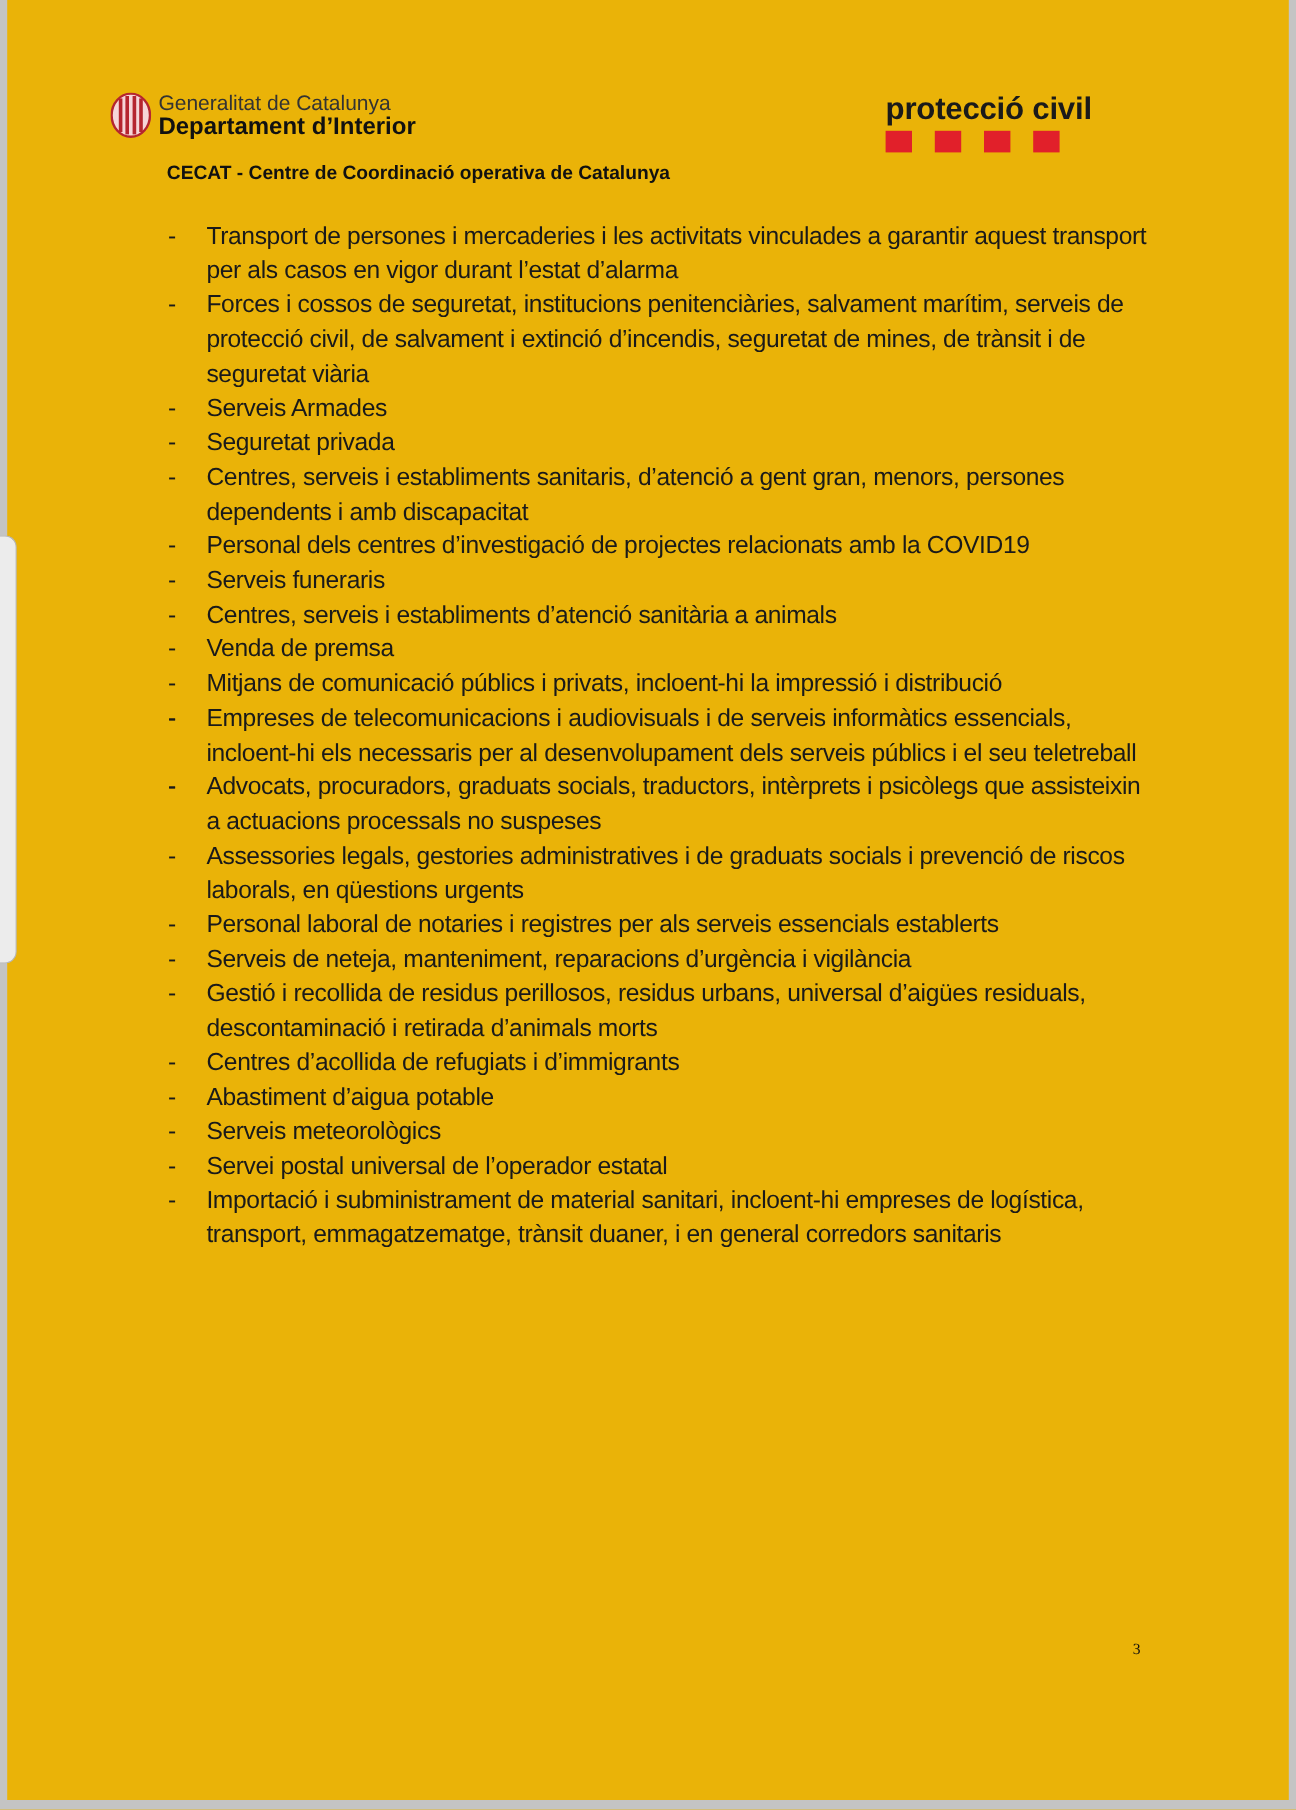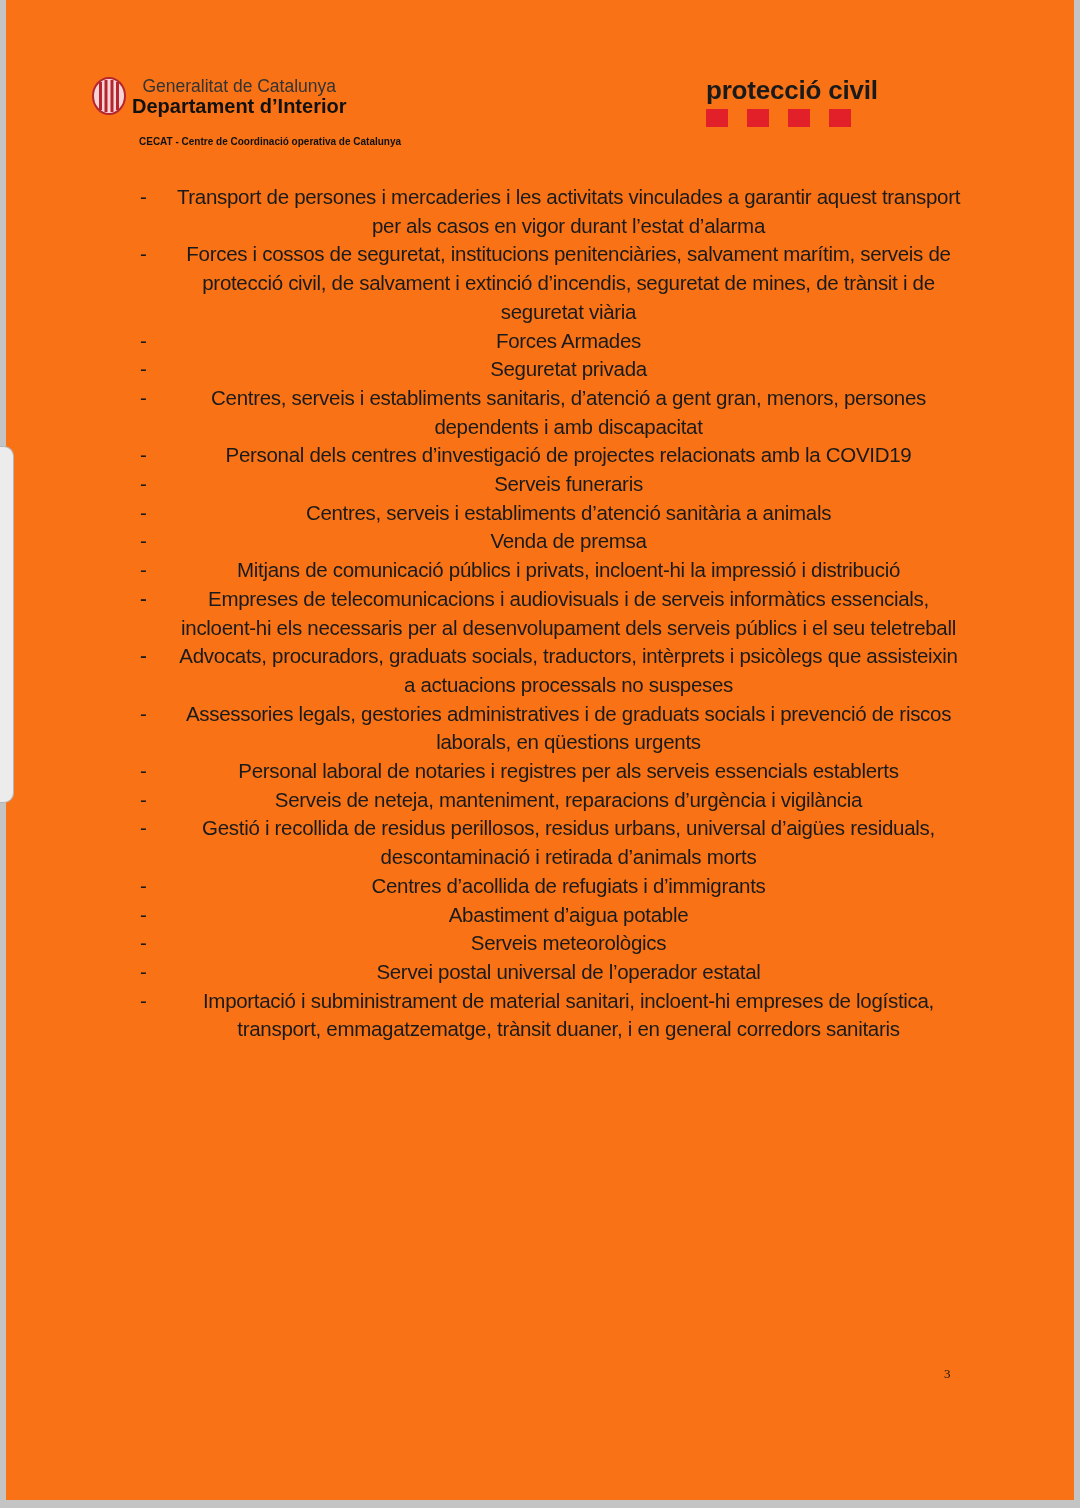--- a/index.html
+++ b/index.html
@@ -3,39 +3,38 @@
 <meta charset="utf-8">
 <style>
   html, body { margin:0; padding:0; }
   body {
     width:1080px; height:1508px; position:relative; overflow:hidden;
     background:#c4c4c4;
     font-family:"Liberation Sans", sans-serif;
   }
   .page {
     position:absolute; left:6px; top:0; width:1068px; height:1500px;
-    background:#f97316;
-    text-align:center;
+    background:#eab308;
   }
   .side-tab {
     position:absolute; left:0; top:446px; width:13px; height:355px;
     background:#ececec; border:1px solid #b5b5b5; border-left:none;
     border-radius:0 10px 10px 0;
   }
   .gencat-logo { position:absolute; left:86px; top:76px; display:flex; align-items:center; }
   .gencat-logo svg { display:block; }
   .gencat-text { margin-left:6px; line-height:20px; }
   .gencat-line1 { font-size:17.5px; color:#333; }
   .gencat-line2 { font-size:20px; font-weight:bold; color:#111; }
-  .pc-logo { position:absolute; left:700px; top:76px; }
+  .pc-logo { position:absolute; left:732px; top:76px; }
   .pc-title { font-size:26px; font-weight:bold; color:#1a1a1a; letter-spacing:-0.2px; line-height:28px; }
   .pc-squares { display:flex; gap:19px; margin-top:5px; }
   .pc-squares span { width:22px; height:18px; background:#e1202a; display:block; }
   .subheader {
-    position:absolute; left:133px; top:136px; font-size:10px; font-weight:bold; color:#111;
+    position:absolute; left:133px; top:136px; font-size:16px; font-weight:bold; color:#111;
   }
   .list {
     position:absolute; left:129px; top:183px; width:830px; margin:0; padding:0; list-style:none;
   }
   .list li {
     position:relative; padding-left:37px; font-size:20.5px; line-height:28.7px; color:#1a1a1a;
     letter-spacing:-0.3px; transform-origin:left; 
   }
   .list li .dash { position:absolute; left:5px; top:0; }
   .pagenum {
@@ -69,21 +68,21 @@
         <span></span>
         <span></span>
     </div>
   </div>
 
   <div class="subheader">CECAT - Centre de Coordinació operativa de Catalunya</div>
 
   <ul class="list" id="items-list">
       <li><span class="dash">-</span><span>Transport de persones i mercaderies i les activitats vinculades a garantir aquest transport per als casos en vigor durant l’estat d’alarma</span></li>
       <li><span class="dash">-</span><span>Forces i cossos de seguretat, institucions penitenciàries, salvament marítim, serveis de protecció civil, de salvament i extinció d’incendis, seguretat de mines, de trànsit i de seguretat viària</span></li>
-      <li><span class="dash">-</span><span>Forces Armades</span></li>
+      <li><span class="dash">-</span><span>Serveis Armades</span></li>
       <li><span class="dash">-</span><span>Seguretat privada</span></li>
       <li><span class="dash">-</span><span>Centres, serveis i establiments sanitaris, d’atenció a gent gran, menors, persones dependents i amb discapacitat</span></li>
       <li><span class="dash">-</span><span>Personal dels centres d’investigació de projectes relacionats amb la COVID19</span></li>
       <li><span class="dash">-</span><span>Serveis funeraris</span></li>
       <li><span class="dash">-</span><span>Centres, serveis i establiments d’atenció sanitària a animals</span></li>
       <li><span class="dash">-</span><span>Venda de premsa</span></li>
       <li><span class="dash">-</span><span>Mitjans de comunicació públics i privats, incloent-hi la impressió i distribució</span></li>
       <li><span class="dash">-</span></li>
       <li><span class="dash">-</span><span>Empreses de telecomunicacions i audiovisuals i de serveis informàtics essencials, incloent-hi els necessaris per al desenvolupament dels serveis públics i el seu teletreball</span></li>
       <li><span class="dash">-</span></li>

